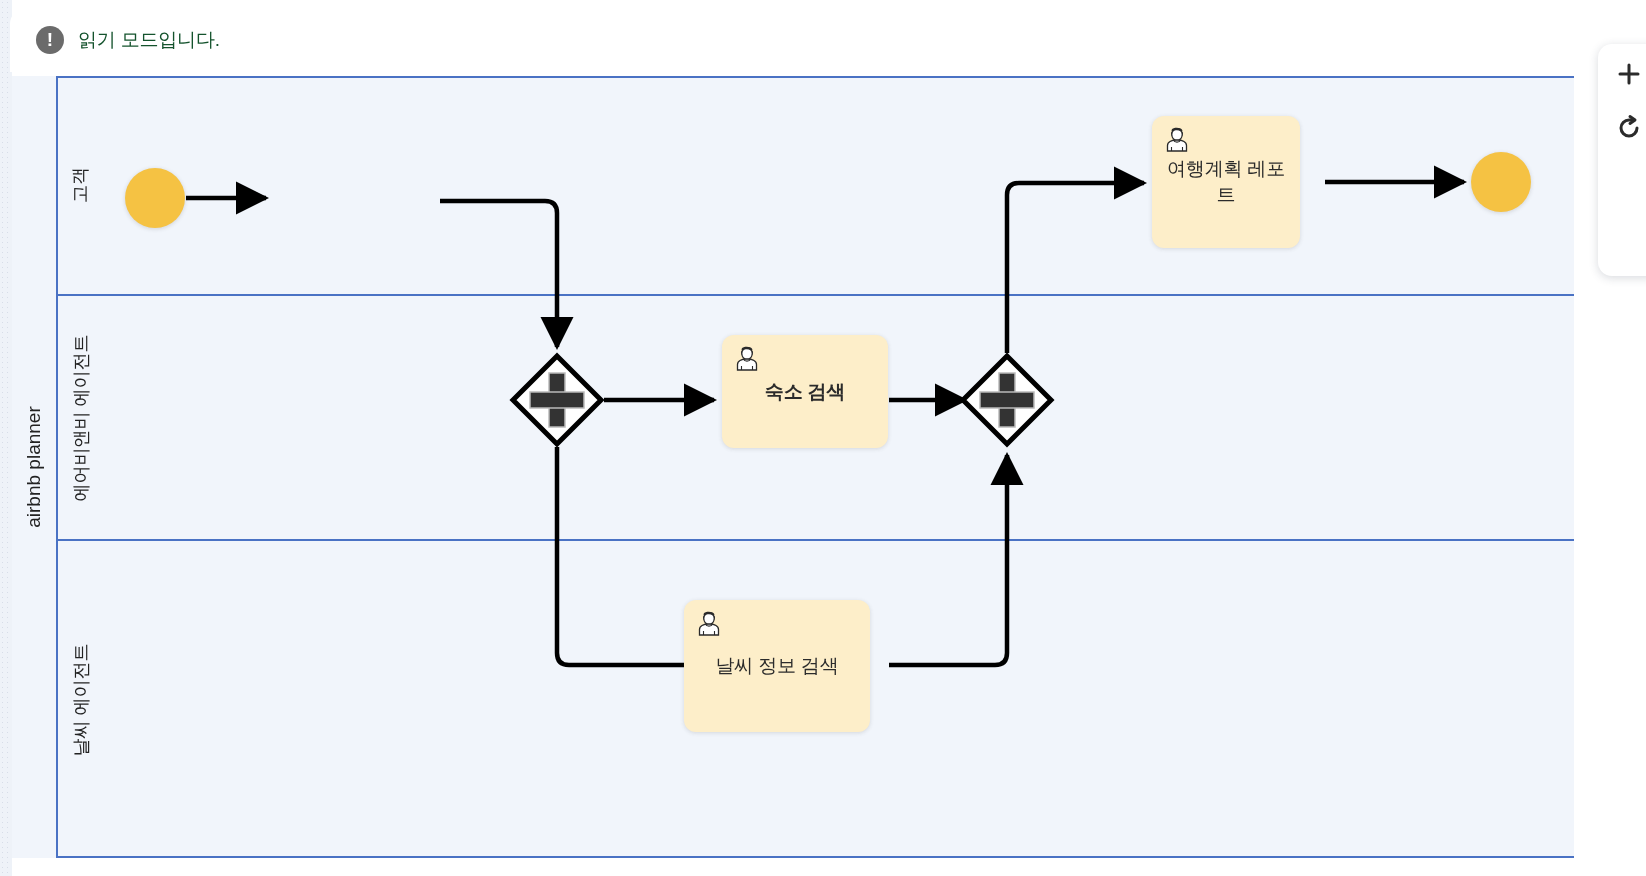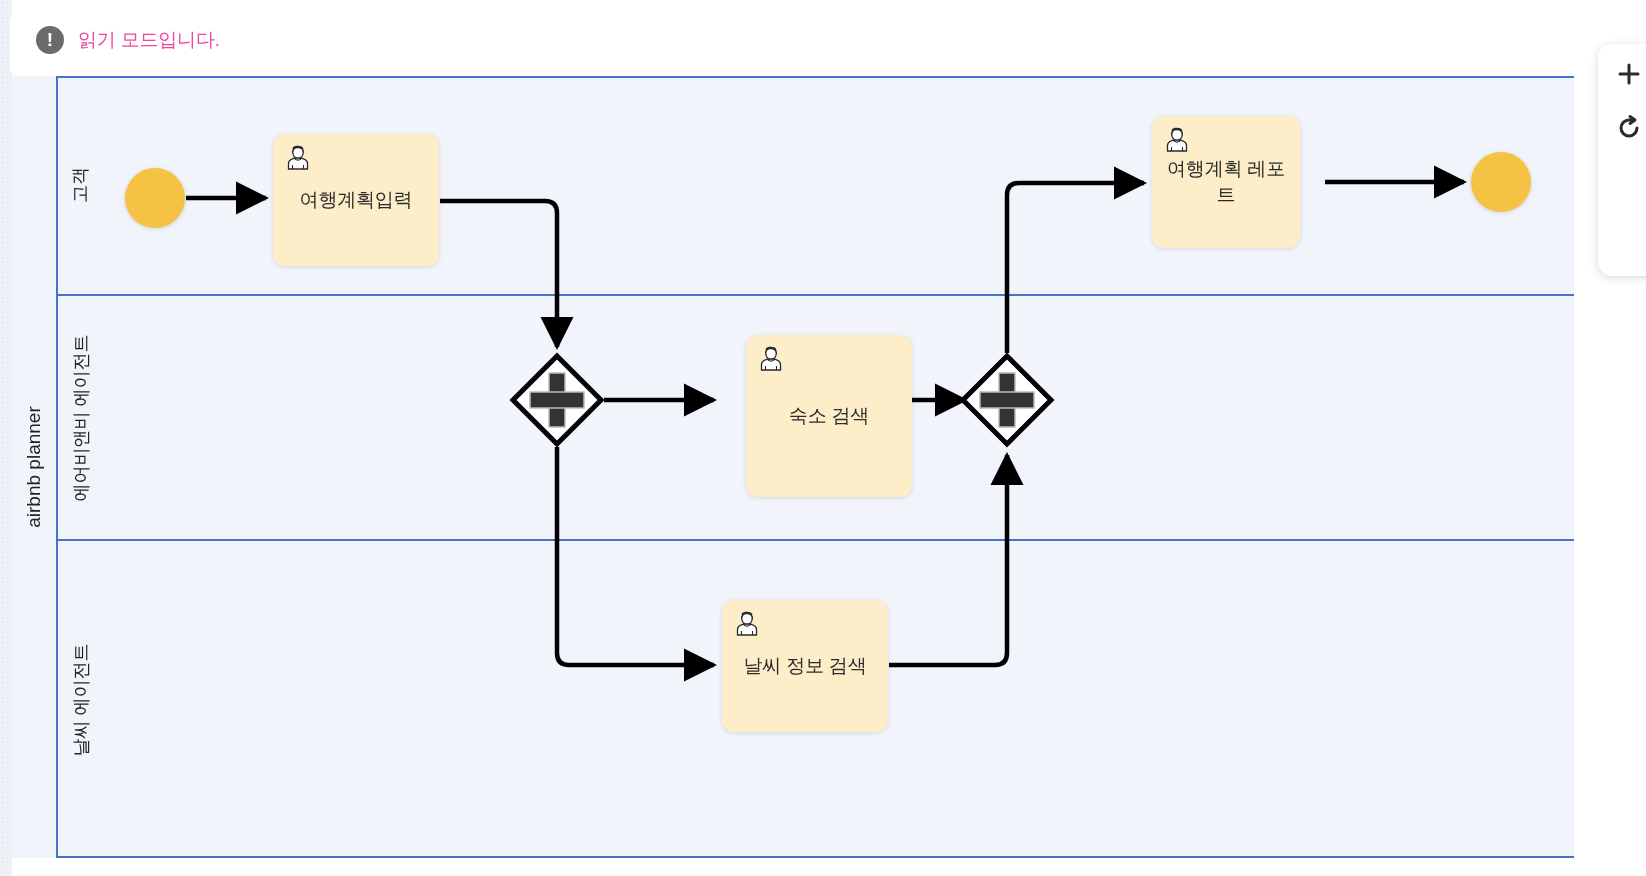--- a/index.html
+++ b/index.html
@@ -49,21 +49,21 @@
   }
   .notice-icon span {
     color: #ffffff;
     font-size: 19px;
     font-weight: 700;
     line-height: 1;
     position: relative; top: -1px;
   }
   .notice-text {
     font-size: 19px;
-    color: #ec4899;
+    color: #14532d;
     letter-spacing: -0.2px;
   }
 
   
   .pool {
     position: absolute;
     left: 12px; top: 76px;
     width: 1562px; height: 782px;
     background: #f1f5fb;
     border: 2px solid #4a72c4;
@@ -249,49 +249,36 @@
   </div>
 
   <div class="gateway" style="left:959px; top:352px; width:96px; height:96px;">
     <svg width="96" height="96" viewBox="0 0 96 96">
       <polygon points="48,4 92,48 48,92 4,48" fill="#ffffff" stroke="#000" stroke-width="5"></polygon>
       <rect x="40" y="21" width="16" height="54" fill="#333" stroke="#bbb" stroke-width="1.5"></rect>
       <rect x="21" y="40" width="54" height="16" fill="#333" stroke="#bbb" stroke-width="1.5"></rect>
     </svg>
   </div>
 
-  <div class="task" style="left:273px; top:134px; width:166px; height:132px;">
+
+  <div class="task" style="left:722px; top:335px; width:166px; height:113px;font-weight:bold;">
     <span class="task-icon">
       <svg width="30" height="30" viewBox="0 0 30 30">
         <path d="M9 9.5 C9 5 21 5 21 9.5 C21 12 19.5 13.5 15 13.5 C10.5 13.5 9 12 9 9.5 Z" fill="#2a2a2a"></path>
         <ellipse cx="15" cy="10.5" rx="5.2" ry="6" fill="#fff" stroke="#2a2a2a" stroke-width="1.2"></ellipse>
         <path d="M9.8 5.6 C11 3.2 19 3.2 20.2 5.9 C20.8 7.6 19.6 8 18.4 7.2 C16.2 5.8 12.4 6.2 11 7.6 C10 8.5 9.2 7.2 9.8 5.6 Z" fill="#2a2a2a"></path>
         <path d="M5.5 27 L5.5 21.5 C5.5 17.8 10 16 15 16 C20 16 24.5 17.8 24.5 21.5 L24.5 27 Z" fill="#fff" stroke="#2a2a2a" stroke-width="1.3"></path>
         <path d="M11.6 16.6 C12.6 18.6 17.4 18.6 18.4 16.6" fill="none" stroke="#2a2a2a" stroke-width="1.1"></path>
         <path d="M9.5 23 L9.5 27 M20.5 23 L20.5 27" stroke="#2a2a2a" stroke-width="1.1"></path>
       </svg>
     </span>
-    <span class="task-label">여행계획입력</span>
-  </div>
-
-  <div class="task" style="left:746px; top:335px; width:166px; height:162px;">
-    <span class="task-icon">
-      <svg width="30" height="30" viewBox="0 0 30 30">
-        <path d="M9 9.5 C9 5 21 5 21 9.5 C21 12 19.5 13.5 15 13.5 C10.5 13.5 9 12 9 9.5 Z" fill="#2a2a2a"></path>
-        <ellipse cx="15" cy="10.5" rx="5.2" ry="6" fill="#fff" stroke="#2a2a2a" stroke-width="1.2"></ellipse>
-        <path d="M9.8 5.6 C11 3.2 19 3.2 20.2 5.9 C20.8 7.6 19.6 8 18.4 7.2 C16.2 5.8 12.4 6.2 11 7.6 C10 8.5 9.2 7.2 9.8 5.6 Z" fill="#2a2a2a"></path>
-        <path d="M5.5 27 L5.5 21.5 C5.5 17.8 10 16 15 16 C20 16 24.5 17.8 24.5 21.5 L24.5 27 Z" fill="#fff" stroke="#2a2a2a" stroke-width="1.3"></path>
-        <path d="M11.6 16.6 C12.6 18.6 17.4 18.6 18.4 16.6" fill="none" stroke="#2a2a2a" stroke-width="1.1"></path>
-        <path d="M9.5 23 L9.5 27 M20.5 23 L20.5 27" stroke="#2a2a2a" stroke-width="1.1"></path>
-      </svg>
-    </span>
     <span class="task-label">숙소 검색</span>
   </div>
 
-  <div class="task" style="left:722px; top:600px; width:166px; height:132px;">
+  <div class="task" style="left:684px; top:600px; width:186px; height:132px;">
     <span class="task-icon">
       <svg width="30" height="30" viewBox="0 0 30 30">
         <path d="M9 9.5 C9 5 21 5 21 9.5 C21 12 19.5 13.5 15 13.5 C10.5 13.5 9 12 9 9.5 Z" fill="#2a2a2a"></path>
         <ellipse cx="15" cy="10.5" rx="5.2" ry="6" fill="#fff" stroke="#2a2a2a" stroke-width="1.2"></ellipse>
         <path d="M9.8 5.6 C11 3.2 19 3.2 20.2 5.9 C20.8 7.6 19.6 8 18.4 7.2 C16.2 5.8 12.4 6.2 11 7.6 C10 8.5 9.2 7.2 9.8 5.6 Z" fill="#2a2a2a"></path>
         <path d="M5.5 27 L5.5 21.5 C5.5 17.8 10 16 15 16 C20 16 24.5 17.8 24.5 21.5 L24.5 27 Z" fill="#fff" stroke="#2a2a2a" stroke-width="1.3"></path>
         <path d="M11.6 16.6 C12.6 18.6 17.4 18.6 18.4 16.6" fill="none" stroke="#2a2a2a" stroke-width="1.1"></path>
         <path d="M9.5 23 L9.5 27 M20.5 23 L20.5 27" stroke="#2a2a2a" stroke-width="1.1"></path>
       </svg>
     </span>

